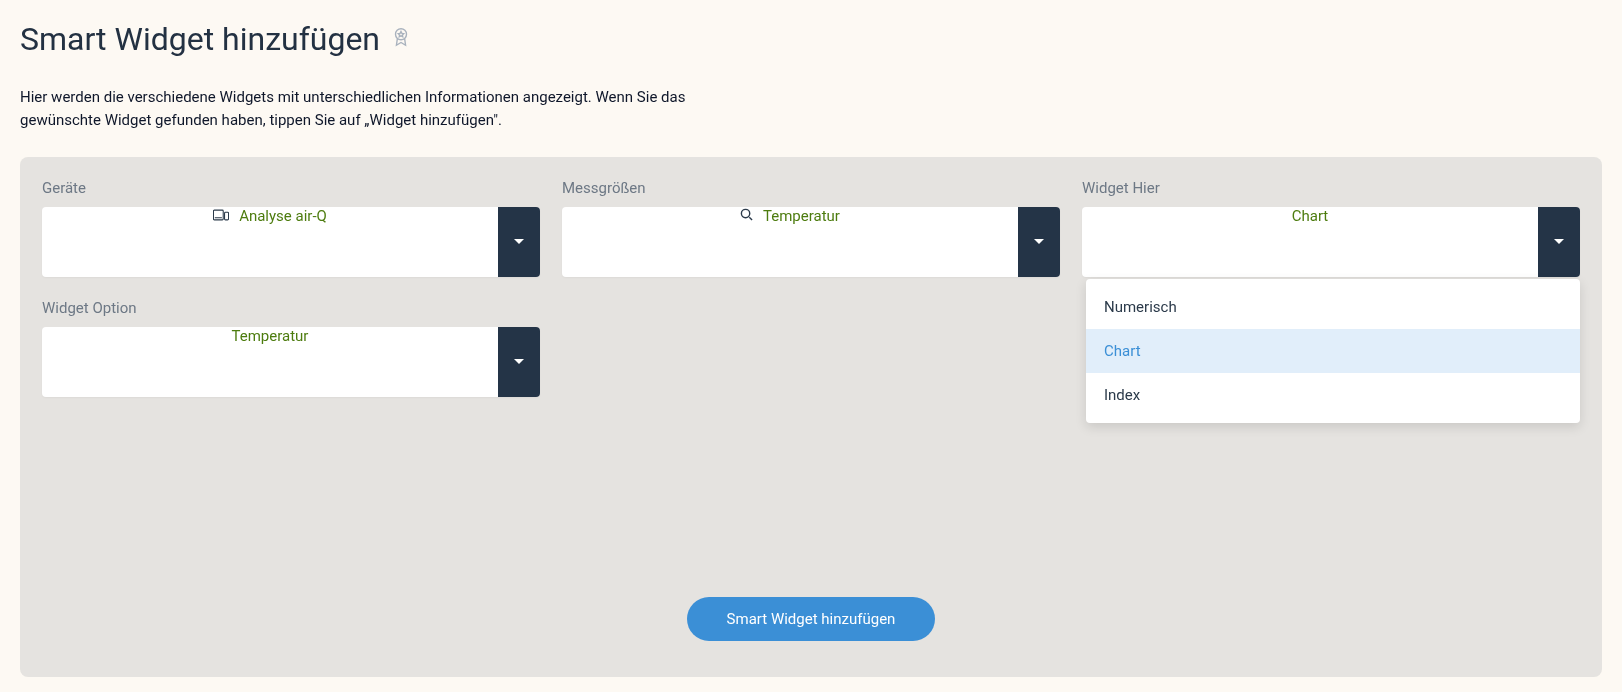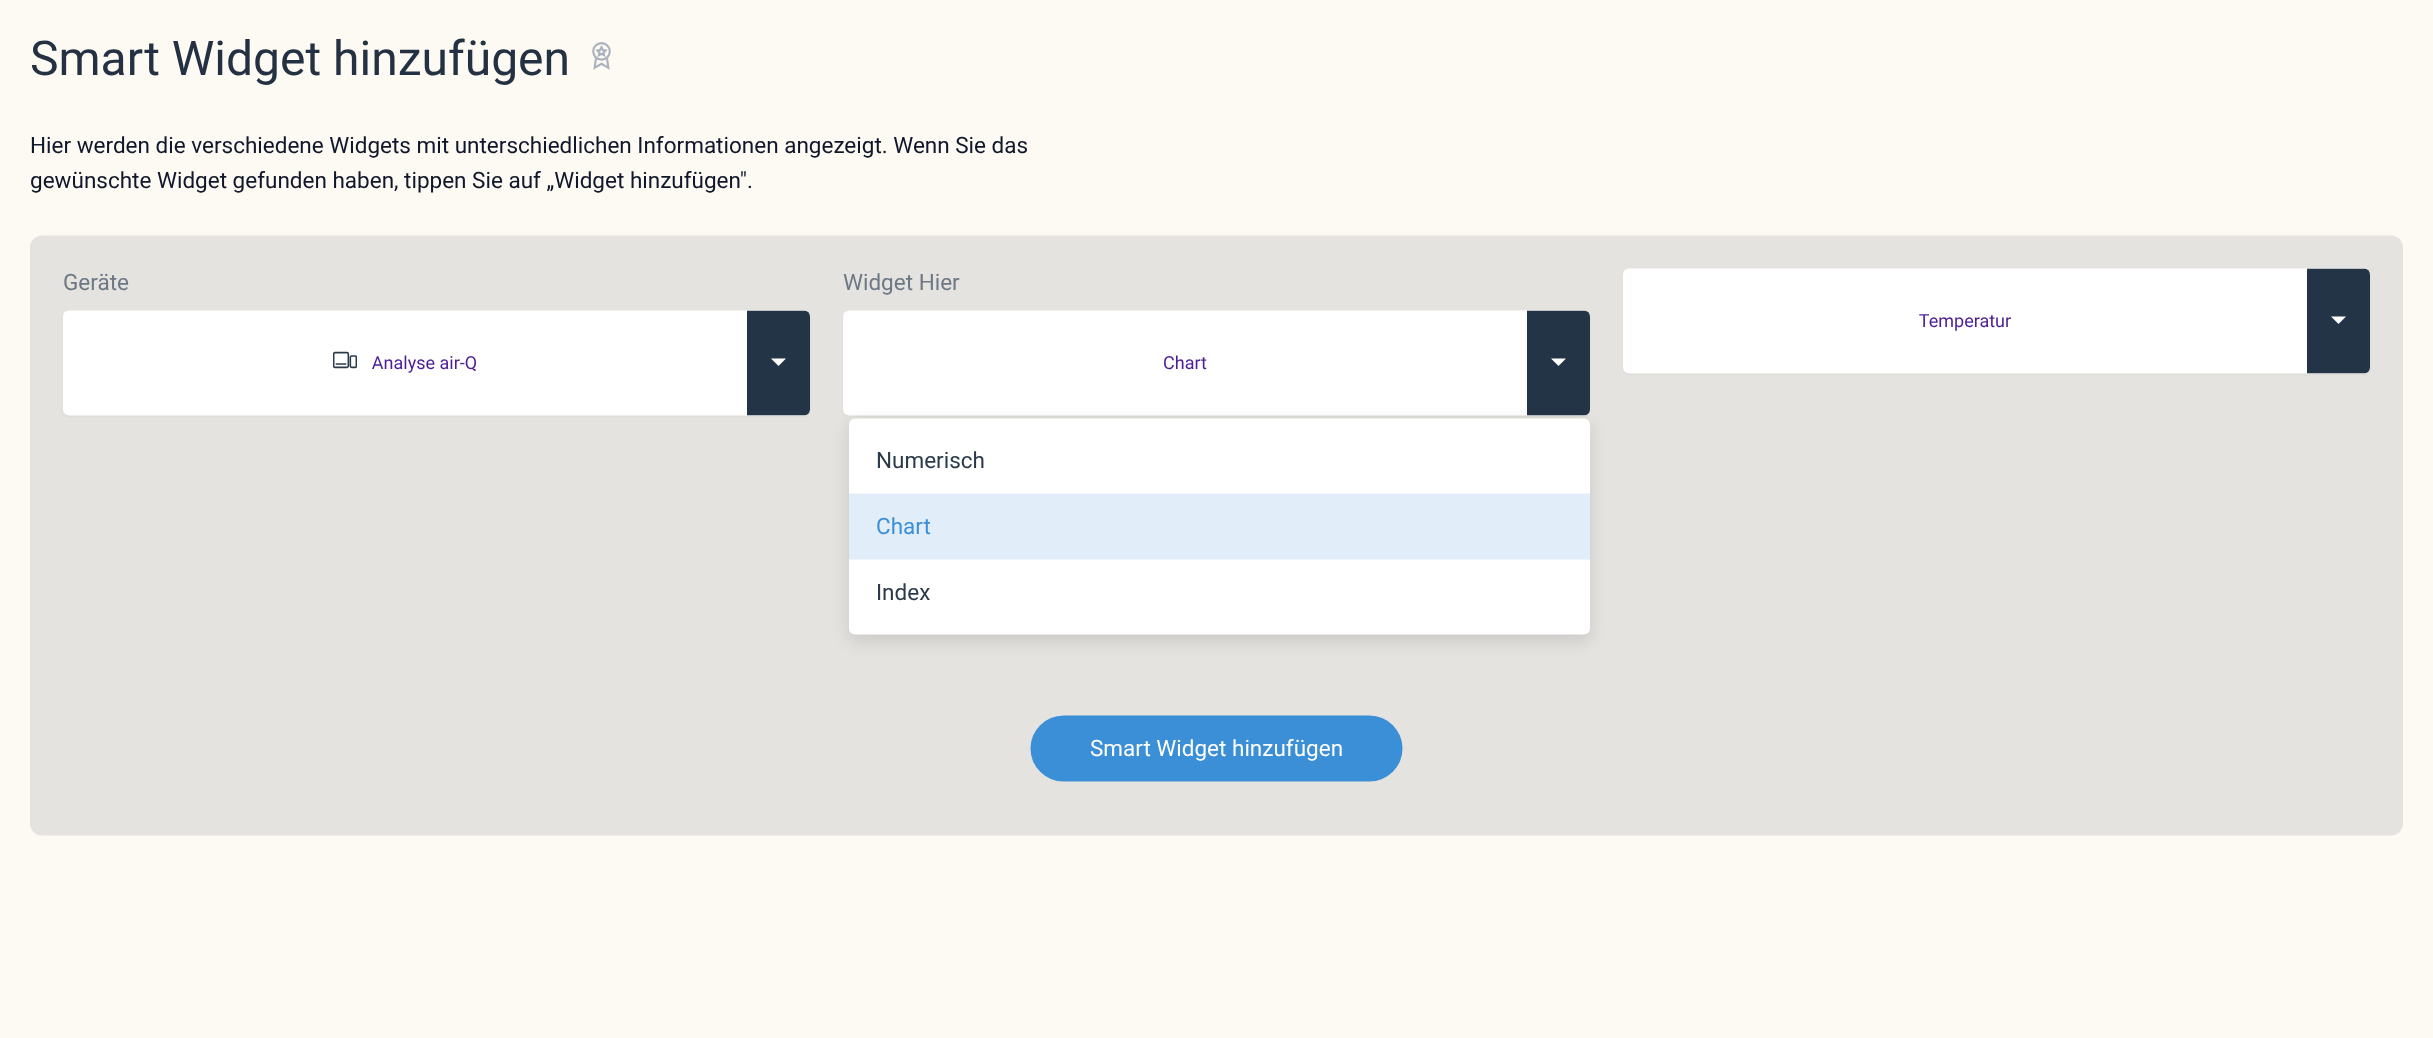--- a/index.html
+++ b/index.html
@@ -57,25 +57,25 @@
       align-items: stretch;
       background: #ffffff;
       border-radius: 4px;
       overflow: hidden;
       height: 70px;
       box-shadow: 0 1px 2px rgba(0,0,0,0.04);
     }
     .select-value {
       flex: 1;
       display: flex;
-      align-items: center;
+      align-items: flex-start;
       justify-content: center;
       gap: 10px;
-      color: #4c1d95;
-      font-size: 12px;
+      color: #4d7c0f;
+      font-size: 15px;
     }
     .select-toggle {
       width: 42px;
       background: #243447;
       display: flex;
       align-items: center;
       justify-content: center;
       cursor: pointer;
     }
     .caret {
@@ -167,39 +167,57 @@
             </svg>
           </span>
           <span>Analyse air-Q</span>
         </div>
         <div class="select-toggle">
           <span class="caret"></span>
         </div>
       </div>
     </div>
 
+    <div class="field">
+      <label class="field-label">Messgrößen</label>
+      <div class="select-box">
+        <div class="select-value">
+          <span>
+            <svg class="search-icon-svg" viewBox="0 0 14 14">
+              <circle cx="6" cy="6" r="4.5"></circle>
+              <line x1="10" y1="10" x2="13" y2="13"></line>
+            </svg>
+          </span>
+          <span>Temperatur</span>
+        </div>
+        <div class="select-toggle">
+          <span class="caret"></span>
+        </div>
+      </div>
+    </div>
 
     <div class="field">
       <label class="field-label">Widget Hier</label>
       <div class="select-box">
         <div class="select-value">
           <span>Chart</span>
         </div>
         <div class="select-toggle">
           <span class="caret"></span>
         </div>
       </div>
       <div class="dropdown-menu" id="widget-type-menu">
           <div class="dropdown-option">Numerisch</div>
           <div class="dropdown-option selected">Chart</div>
           <div class="dropdown-option">Index</div>
         </div>
     </div>
 
     <div class="field">
+      <label class="field-label">Widget Option</label>
       <div class="select-box">
         <div class="select-value">
           <span>Temperatur</span>
         </div>
         <div class="select-toggle">
           <span class="caret"></span>
         </div>
       </div>
     </div>
 

